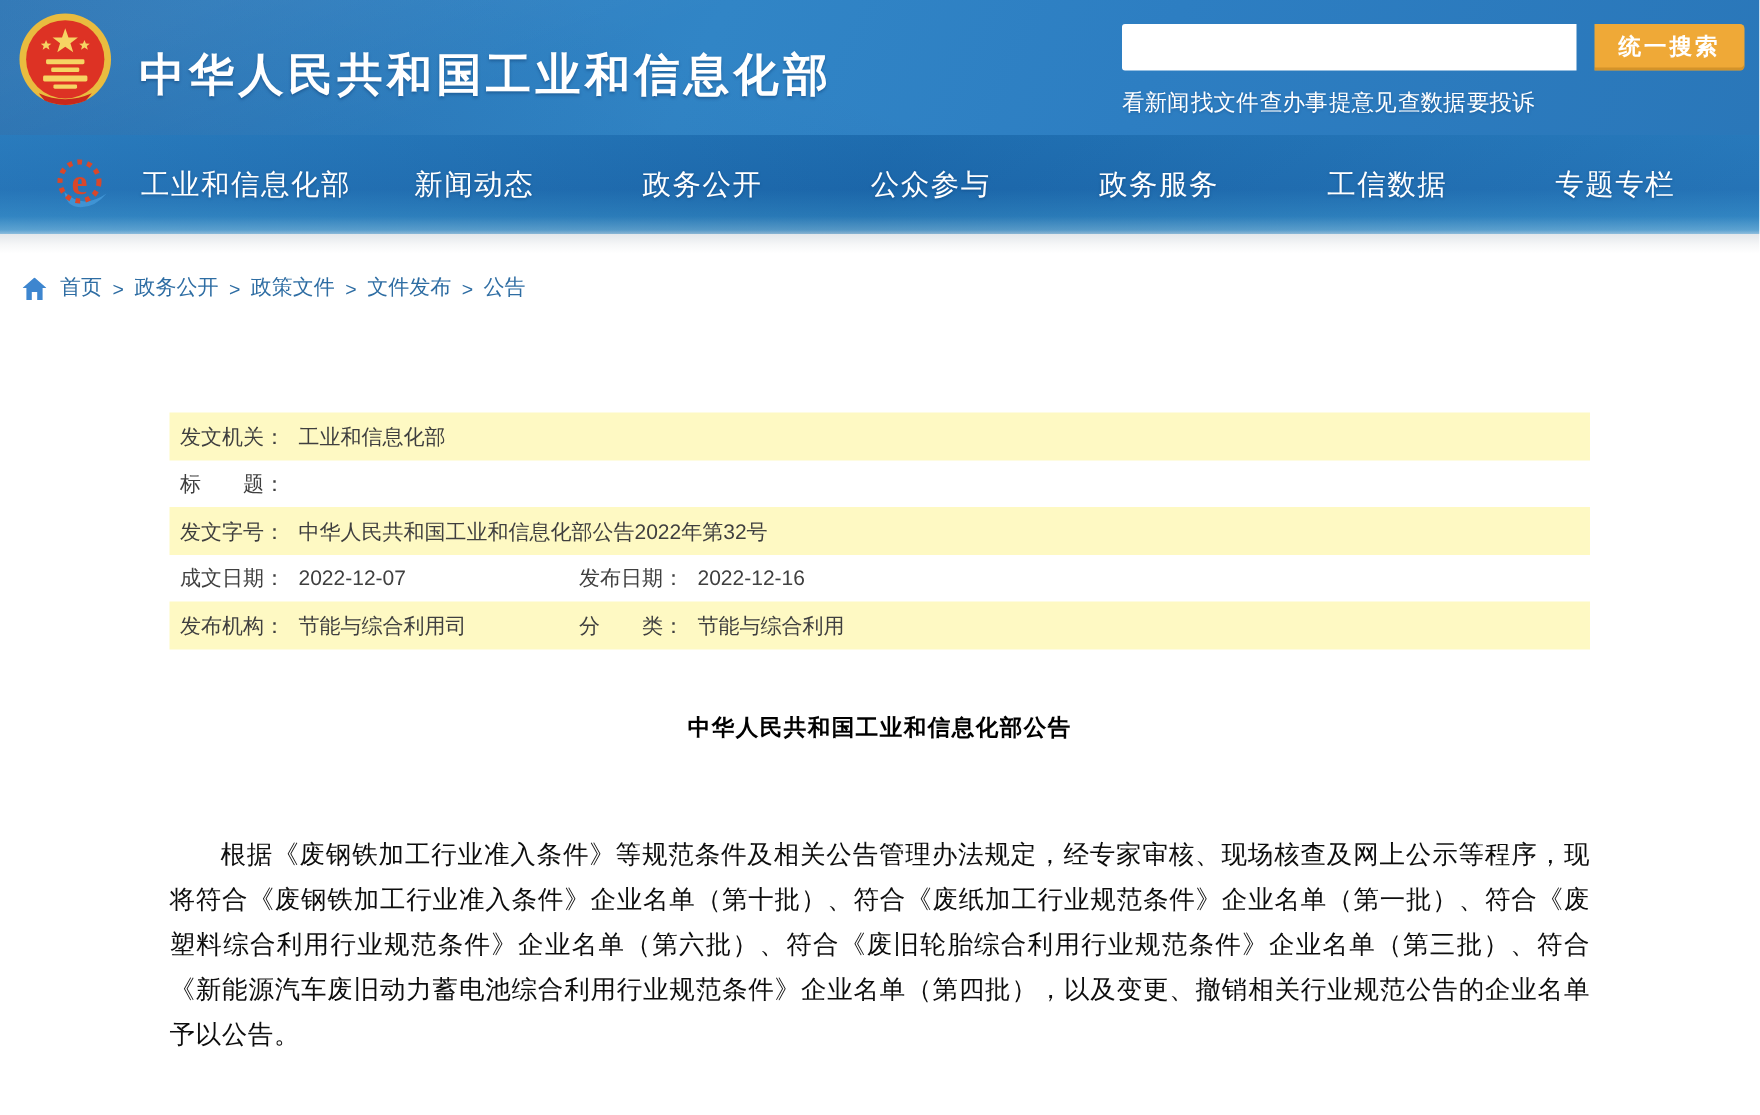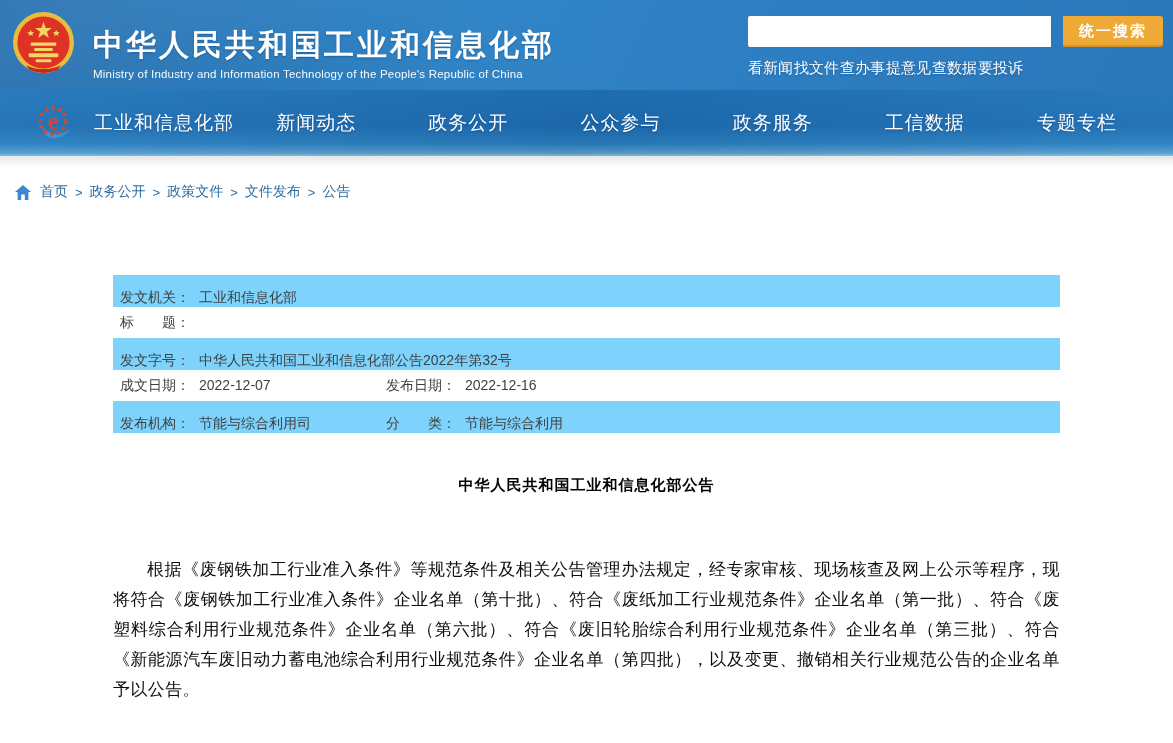--- a/index.html
+++ b/index.html
@@ -63,21 +63,21 @@
     padding:14px 0 14px 15px; font-size:14px; color:#2e6da3;
   }
   .breadcrumb a { color:#2e6da3; text-decoration:none; cursor:pointer; }
   .breadcrumb .sep { color:#2e6da3; font-size:13px; }
   .home-ic { width:16px; height:15px; margin-right:2px; }
 
   
   .content { width:947px; margin:0 auto; }
   .meta-table { margin-top:60px; font-size:14px; color:#3f3f3f; }
   .meta-row { display:flex; align-items:center; min-height:31.5px; padding-left:7px; line-height:20px; }
-  .meta-row.gray { background:#7dd3fc;align-items:flex-end; }
+  .meta-row.gray { background:#fef9c3; }
   .meta-row .pair { display:flex; }
   .meta-row .pair.first { width:266px; flex:none; }
   .meta-label { white-space:pre; flex:none; }
   .meta-value { margin-left:9px; }
 
   
   .doc-title { margin-top:43px; text-align:center; font-size:15px; font-weight:bold; color:#000; letter-spacing:1px; }
   .doc-number { margin-top:43px; text-align:center; font-size:16px; color:#1a1a1a; }
   .doc-paragraph {
     margin-top:60px; font-size:17px; color:#0d0d0d; line-height:30px;
@@ -96,21 +96,20 @@
       <polygon fill="#f6d463" points="19,20 20,22.4 22.6,22.5 20.6,24 21.3,26.5 19,25 16.7,26.5 17.4,24 15.4,22.5 18,22.4"></polygon>
       <polygon fill="#f6d463" points="45,20 46,22.4 48.6,22.5 46.6,24 47.3,26.5 45,25 42.7,26.5 43.4,24 41.4,22.5 44,22.4"></polygon>
       <rect x="19" y="33" width="26" height="3.4" rx="1" fill="#f6d463"></rect>
       <rect x="22.5" y="38.5" width="19" height="3.2" rx="1" fill="#f6d463"></rect>
       <rect x="17" y="44" width="30" height="4" rx="1" fill="#f6d463"></rect>
       <rect x="24" y="50" width="16" height="3" rx="1" fill="#f6d463"></rect>
       <path d="M14 56 Q32 64 50 56 L46 61 Q32 67 18 61 Z" fill="#c8281c"></path>
     </svg>
     <div class="site-name">
       <div class="zh">中华人民共和国工业和信息化部</div>
-      <div class="en">Ministry of Industry and Information Technology of the People's Republic of China</div>
     </div>
   </div>
 
   <div class="search-area">
     <div class="search-row">
       <input class="search-input" type="text" style="">
       <button class="search-btn">统一搜索</button>
     </div>
     <div class="quick-links">
       <a>看新闻</a>

